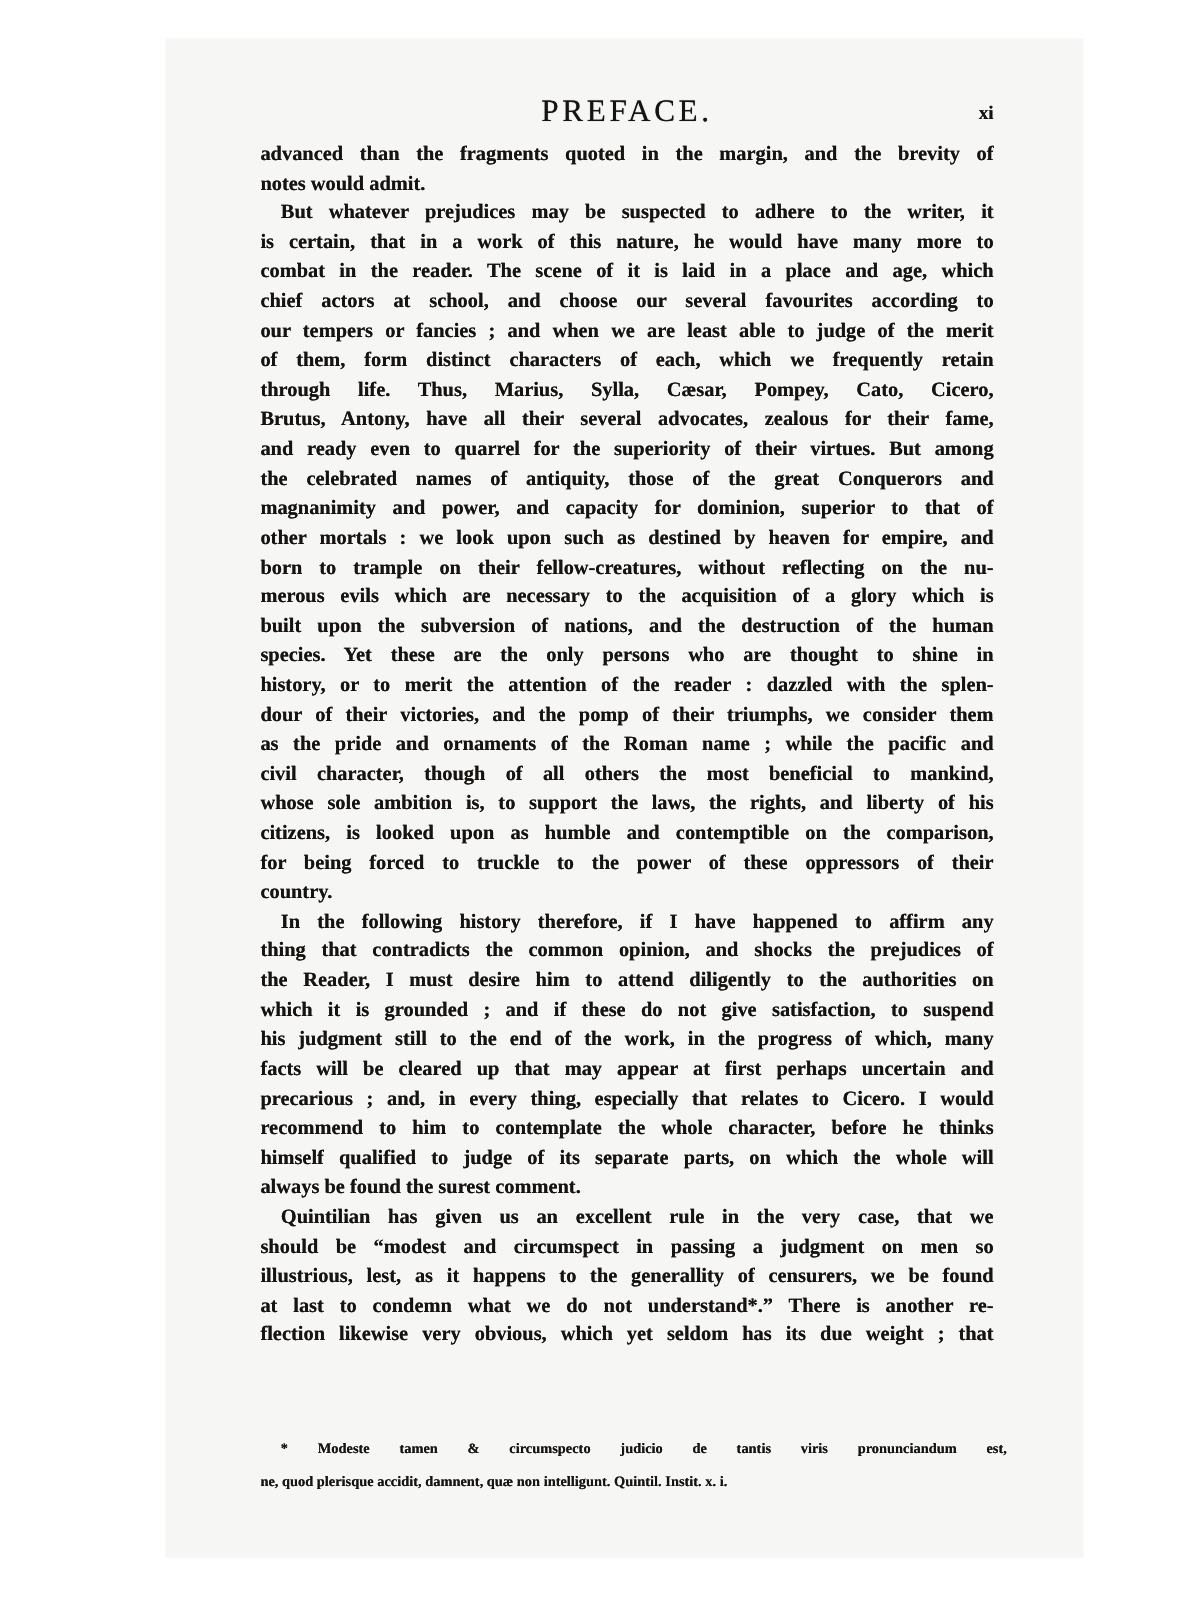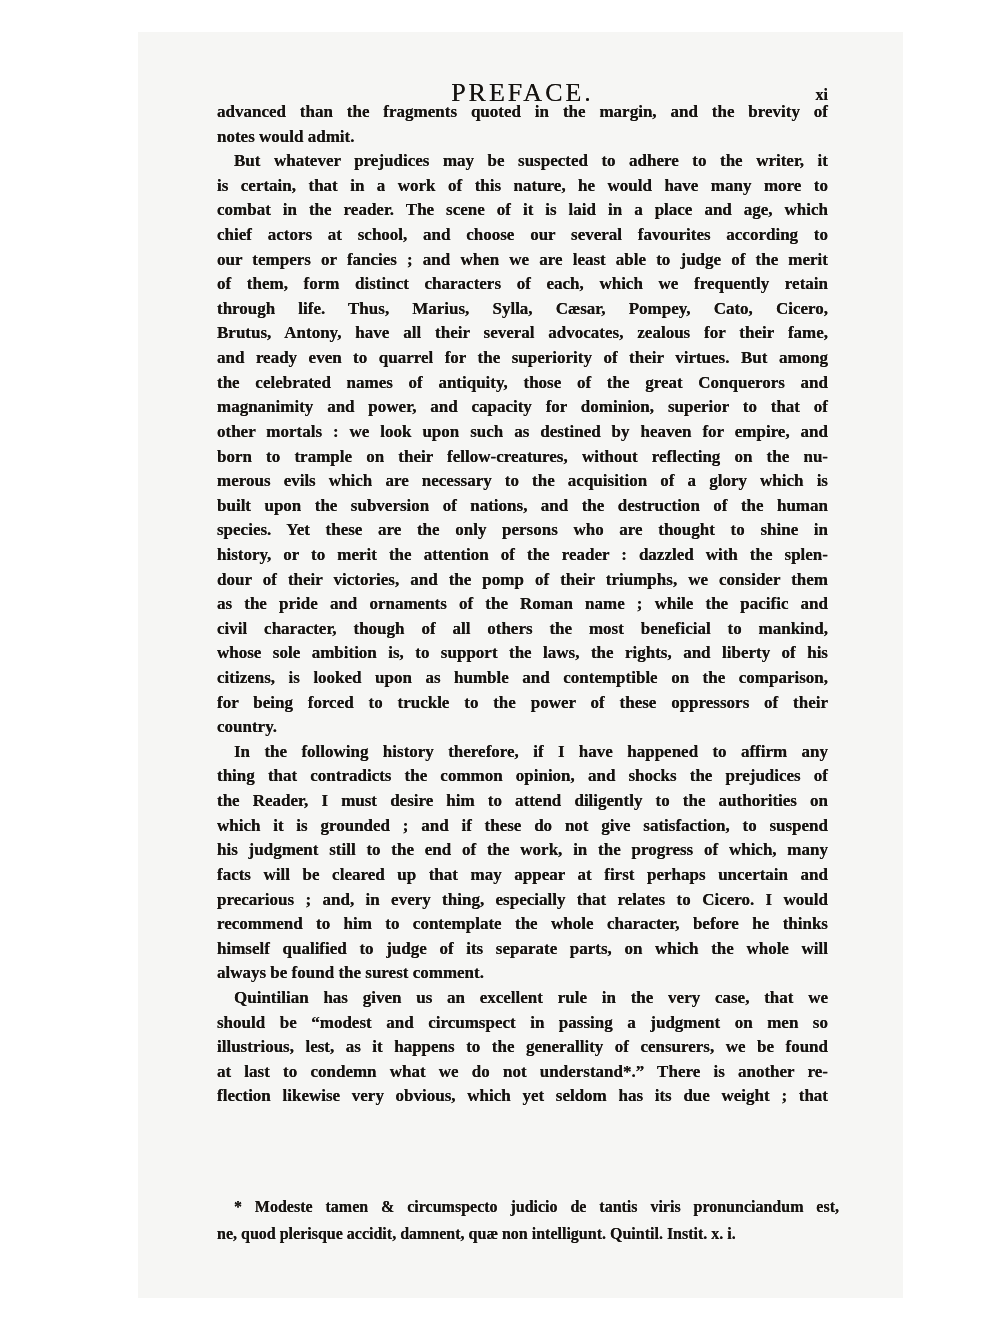--- a/index.html
+++ b/index.html
@@ -44,21 +44,21 @@
     right: 0;
     top: 4px;
     font-size: 16px;
     font-weight: bold;
     line-height: 26px;
     text-shadow: 0 0 0.5px rgba(10,8,6,0.8);
   }
   .body-text {
     position: absolute;
     left: 217px;
-    top: 100px;
+    top: 116px;
     width: 611px;
   }
   .text-line {
     font-size: 17px;
     font-weight: bold;
     line-height: 24.62px;
     height: 24.62px;
     white-space: nowrap;
     text-align: justify;
     text-align-last: justify;
@@ -70,21 +70,21 @@
   .text-line.indent {
     text-indent: 17px;
   }
   .footnote {
     position: absolute;
     left: 217px;
     top: 1194px;
     width: 622px;
   }
   .footnote .text-line {
-    font-size: 16px;
+    font-size: 12px;
     line-height: 26.5px;
     height: 26.5px;
   }
 </style>
 </head>
 <body>
 
 <div class="scan-page"></div>
 
 <div class="header-row">

